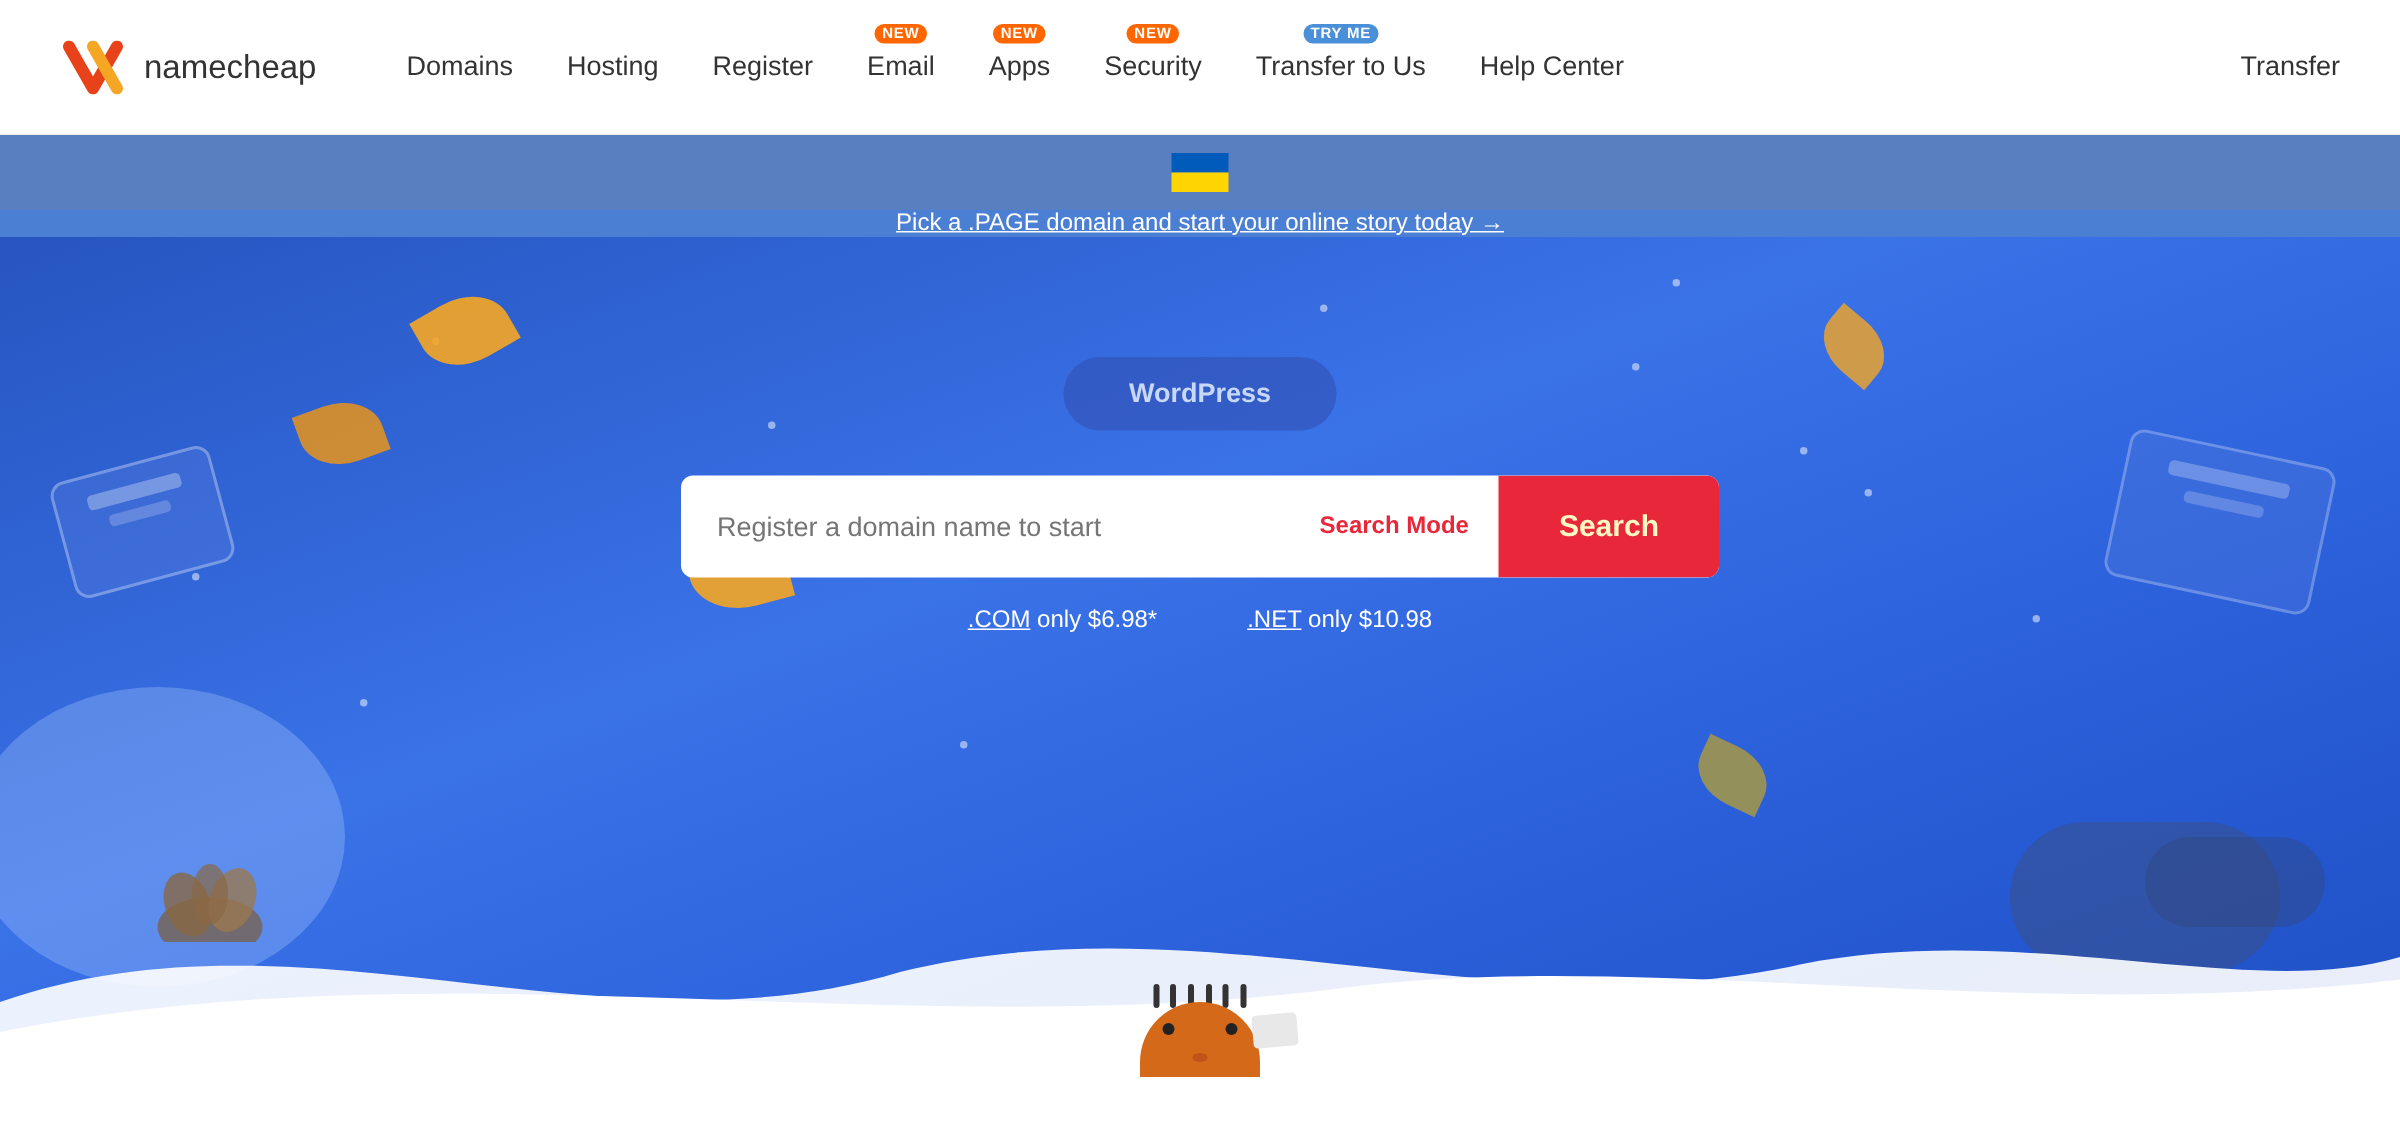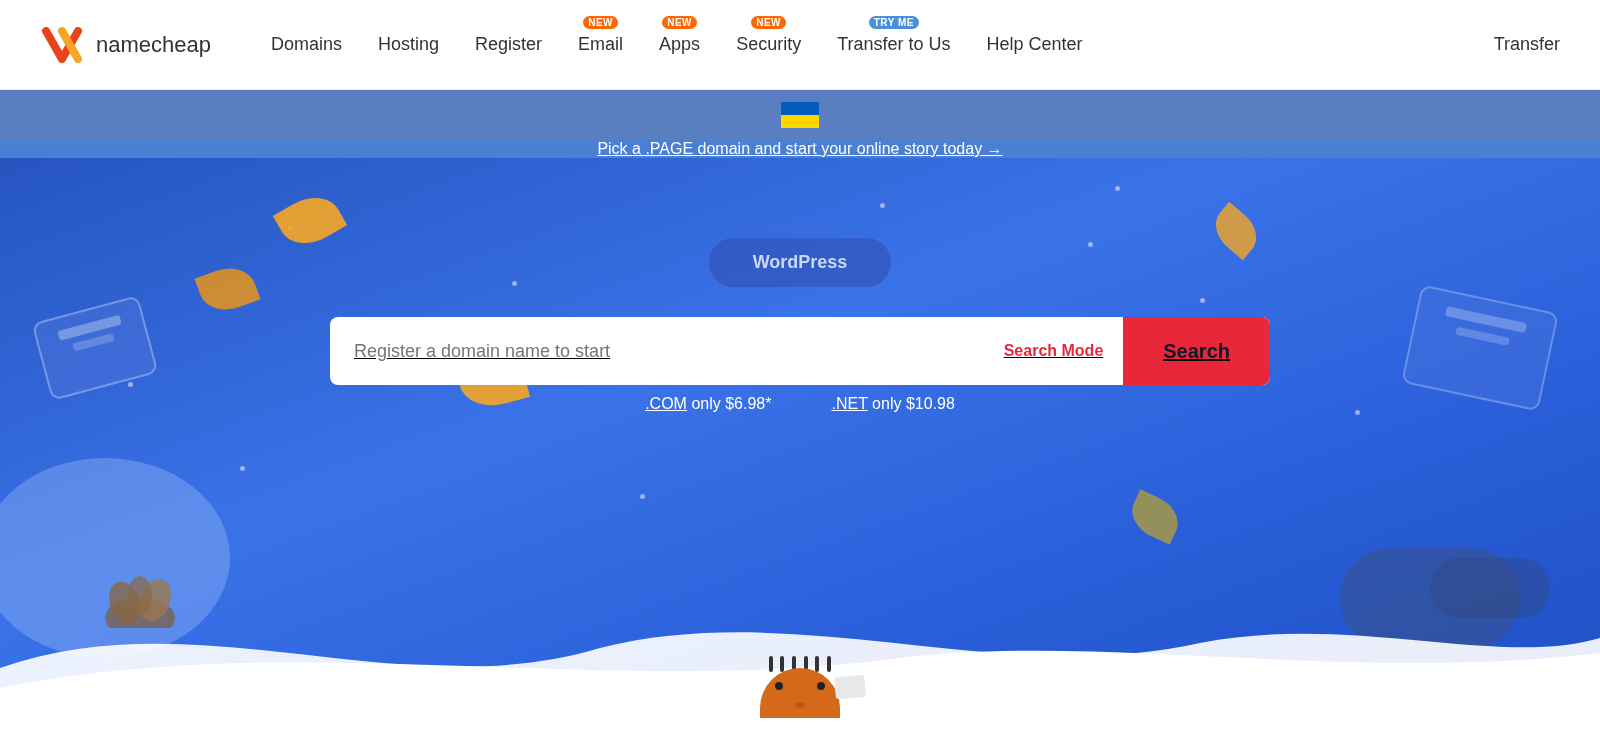--- a/index.html
+++ b/index.html
@@ -265,27 +265,26 @@
       color: #fff;
     }
     .tab-btn.inactive {
       background: transparent;
       color: #c8d8f8;
     }
 
     
     .search-bar {
       display: flex;
-      width: 940px;
+      width: 692px;
       height: 68px;
       border-radius: 8px;
       overflow: hidden;
       background: #fff;
-      margin-bottom: 10px;
-      text-decoration: underline;
+      margin-bottom: 20px;
     }
     .search-input {
       flex: 1;
       border: none;
       outline: none;
       font-size: 18px;
       padding: 0 24px;
       color: #999;
       background: transparent;
     }
@@ -294,21 +293,21 @@
       border: none;
       color: #e8283a;
       font-size: 16px;
       font-weight: 700;
       padding: 0 20px;
       cursor: pointer;
       white-space: nowrap;
     }
     .search-btn {
       background: #e8283a;
-      color: #0f172a;
+      color: #fef9c3;
       border: none;
       padding: 0 40px;
       font-size: 20px;
       font-weight: 700;
       cursor: pointer;
     }
 
     
     .pricing-hints {
       display: flex;

